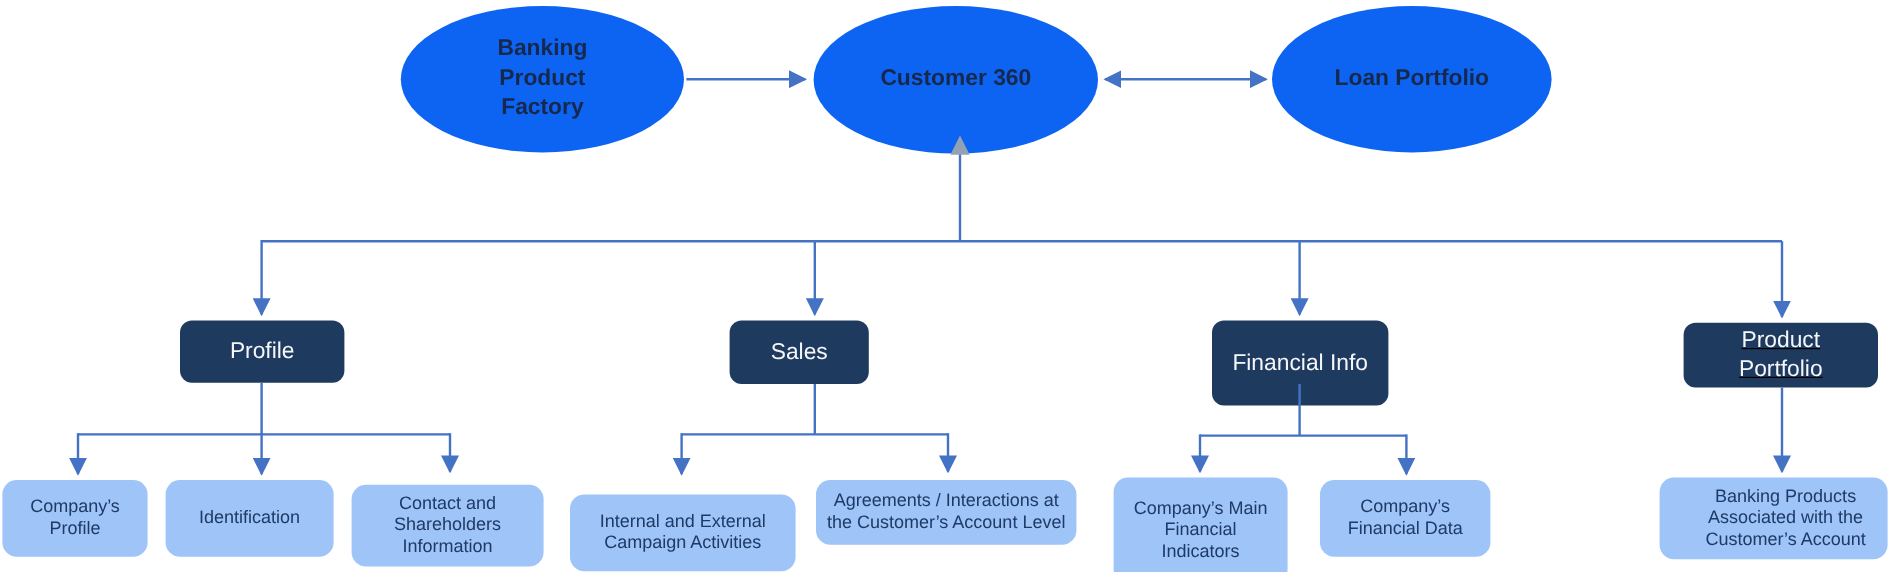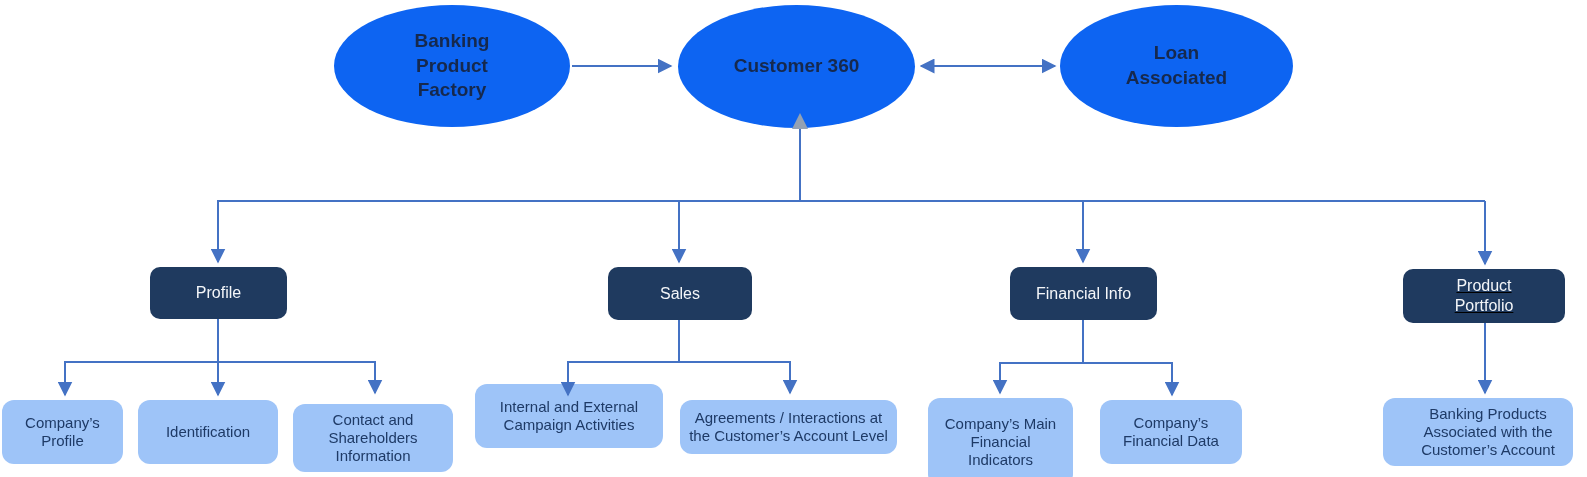--- a/index.html
+++ b/index.html
@@ -26,21 +26,21 @@
 
   .cat-box {
     position: absolute;
     background: var(--dark_box_fill);
     border-radius: 10px;
     display: flex; align-items: center; justify-content: center;
     text-align: center;
   }
   .cat-box .lbl {
     color: var(--dark_box_text);
-    font-size: 16px;
+    font-size: 19px;
     line-height: 1.25;
   }
 
   .leaf-box {
     position: absolute;
     background: var(--light_box_fill);
     border-radius: 12px;
     display: flex; align-items: center; justify-content: center;
     text-align: center;
     padding: 4px 8px;
@@ -69,52 +69,52 @@
 
   <div class="ellipse" style="left:334px; top:5px; width:236px; height:122px;">
     <span class="lbl" style="width:110px;">Banking Product Factory</span>
   </div>
 
   <div class="ellipse" style="left:678px; top:5px; width:237px; height:123px;text-align:center;">
     <span class="lbl" style="width:180px;">Customer 360</span>
   </div>
 
   <div class="ellipse" style="left:1060px; top:5px; width:233px; height:122px;">
-    <span class="lbl" style="width:135px;">Loan Associated</span>
+    <span class="lbl" style="width:135px;">Loan Portfolio</span>
   </div>
 
   <div class="cat-box" style="left:150px; top:267px; width:137px; height:52px;">
     <span class="lbl">Profile</span>
   </div>
 
-  <div class="cat-box" style="left:608px; top:267px; width:144px; height:53px;">
+  <div class="cat-box" style="left:608px; top:267px; width:116px; height:53px;">
     <span class="lbl">Sales</span>
   </div>
 
-  <div class="cat-box" style="left:1010px; top:267px; width:147px; height:53px;">
+  <div class="cat-box" style="left:1010px; top:267px; width:147px; height:71px;">
     <span class="lbl">Financial Info</span>
   </div>
 
   <div class="cat-box" style="left:1403px; top:269px; width:162px; height:54px;text-decoration:underline;">
     <span class="lbl" style="width:90px;">Product Portfolio</span>
   </div>
 
   <div class="leaf-box" style="left:2px; top:400px; width:121px; height:64px;">
     <span class="lbl">Company’s Profile</span>
   </div>
 
   <div class="leaf-box" style="left:138px; top:400px; width:140px; height:64px;">
     <span class="lbl">Identification</span>
   </div>
 
   <div class="leaf-box" style="left:293px; top:404px; width:160px; height:68px;">
     <span class="lbl">Contact and Shareholders Information</span>
   </div>
 
-  <div class="leaf-box" style="left:475px; top:384px; width:188px; height:64px;">
+  <div class="leaf-box" style="left:475px; top:412px; width:188px; height:64px;">
     <span class="lbl">Internal and External Campaign Activities</span>
   </div>
 
   <div class="leaf-box" style="left:680px; top:400px; width:217px; height:54px;">
     <span class="lbl">Agreements / Interactions at the Customer’s Account Level</span>
   </div>
 
   <div class="leaf-box" style="left:928px; top:398px; width:145px; height:88px;">
     <span class="lbl">Company’s Main Financial Indicators</span>
   </div>

